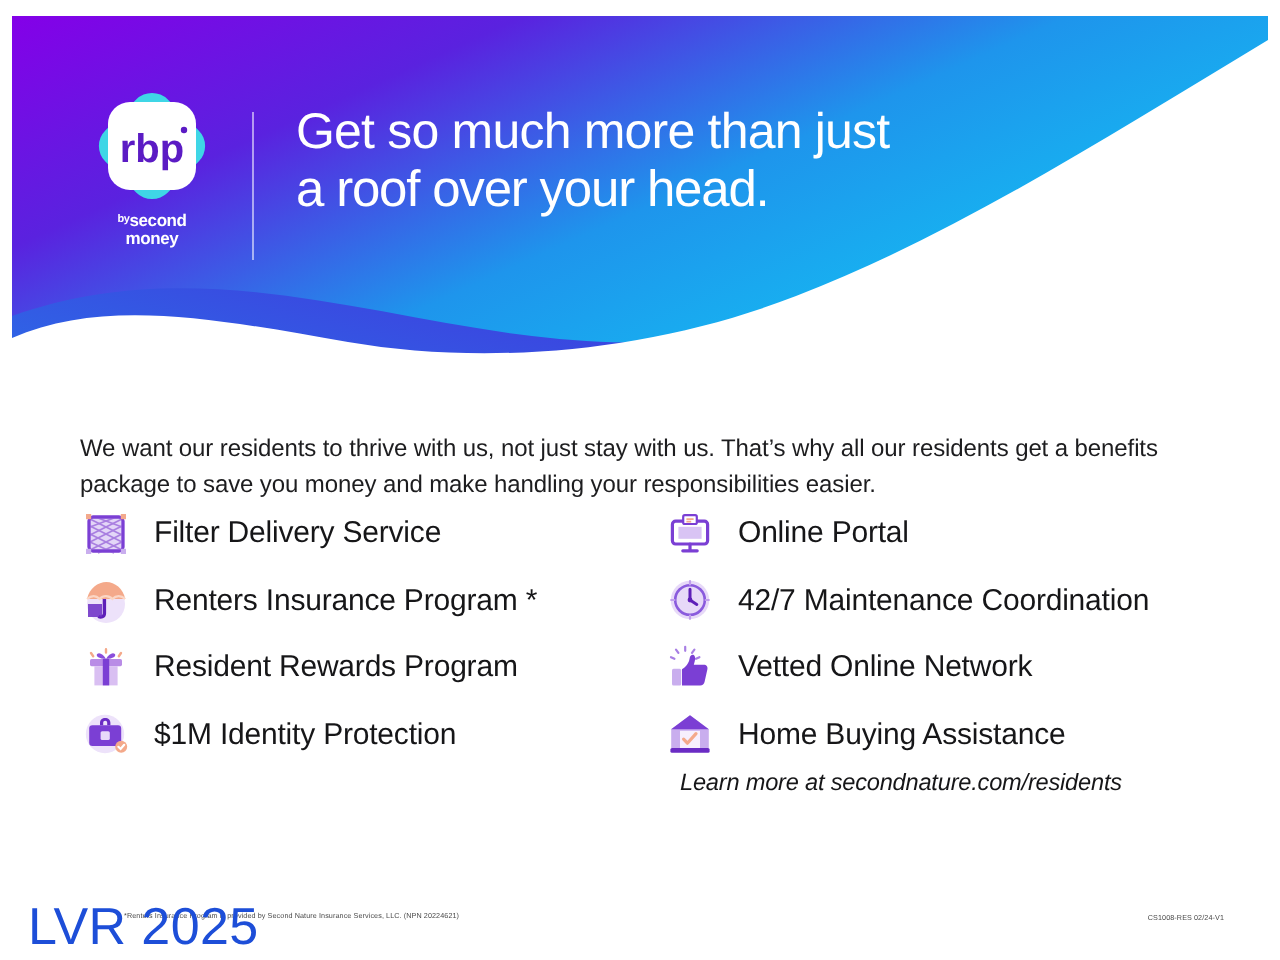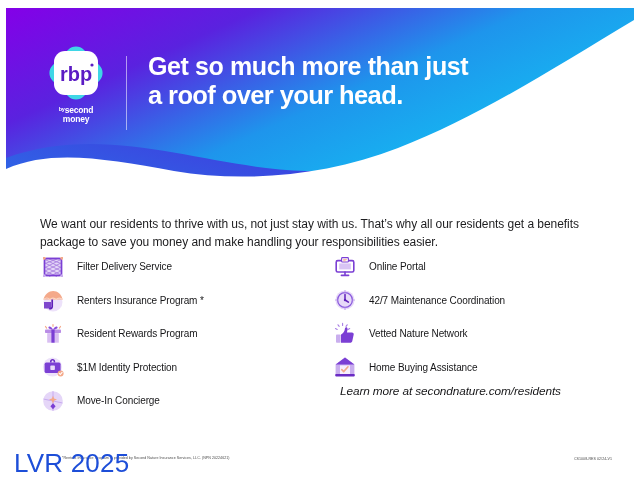--- a/index.html
+++ b/index.html
@@ -65,22 +65,22 @@
 
   
   #headline {
     position: absolute;
     left: 142px; top: 44px;
     width: 430px;
     color: #ffffff;
     line-height: 1.14;
     letter-spacing: -0.4px;
   }
-  #headline .l1 { font-size: 25px; font-weight: 700; display:block; }
-  #headline .l2 { font-size: 25.5px; font-weight: 700; display:block; letter-spacing:-0.6px;}
+  #headline .l1 { font-size: 25px; font-weight: 400; display:block; }
+  #headline .l2 { font-size: 25.5px; font-weight: 400; display:block; letter-spacing:-0.6px;}
 
   
   #intro {
     position: absolute;
     left: 40px; top: 204px;
     width: 552px;
     font-size: 12px;
     line-height: 1.48;
     color: #1d1d1f;
     letter-spacing: -0.05px;
@@ -99,21 +99,21 @@
   .benefit .ico {
     width: 26px; height: 26px;
     flex: 0 0 26px;
     margin-right: 11px;
     display: flex;
     align-items: center;
     justify-content: center;
   }
   .benefit .ico svg { display: block; }
   .benefit .txt {
-    font-size: 10px;
+    font-size: 15px;
     color: #161618;
     letter-spacing: -0.1px;
     white-space: nowrap;
   }
 
   #learn-more {
     margin-left: 8px;
     font-size: 11.8px;
     font-style: italic;
     color: #161618;
@@ -268,31 +268,20 @@
           <path d="M9 6.4 C9 4.9 10.1 4 11.6 4 C13.1 4 14.2 4.9 14.2 6.4 L14.2 7.6 L12.6 7.6 L12.6 6.5 C12.6 5.8 12.2 5.4 11.6 5.4 C11 5.4 10.6 5.8 10.6 6.5 L10.6 7.6 L9 7.6 Z" fill="#6A2BC4"></path>
           <rect x="3.6" y="7.6" width="16" height="10.4" rx="1.6" fill="#7B3FD4"></rect>
           <rect x="9.3" y="10.6" width="4.6" height="4.4" rx="0.8" fill="#E8DAFA"></rect>
           <circle cx="19.6" cy="18.4" r="3" fill="#F4A98A"></circle>
           <path d="M18.2 18.4 L19.3 19.5 L21.1 17.4" stroke="#ffffff" stroke-width="1.1" fill="none" stroke-linecap="round"></path>
         </svg>
       </span>
       <span class="txt">$1M Identity Protection</span>
     </div>
 
-    <div class="benefit">
-      <span class="ico">
-        <svg width="24" height="24" viewBox="0 0 24 24">
-          <circle cx="12" cy="12" r="9.8" fill="#E5D6F8"></circle>
-          <path d="M12 2.2 L12 21.8 M2.4 10 L21.6 14" stroke="#C4A6EE" stroke-width="0.9"></path>
-          <path d="M12 6.8 L13.1 9.6 L16 10.6 L13.1 11.7 L12 14.6 L10.9 11.7 L8 10.6 L10.9 9.6 Z" fill="#F4A98A"></path>
-          <path d="M12 14.2 L14.6 17.2 L12 20.2 L9.4 17.2 Z" fill="#7B3FD4"></path>
-        </svg>
-      </span>
-      <span class="txt">Move-In Concierge</span>
-    </div>
   </div>
 
   <div class="col" id="col-right">
 
     <div class="benefit">
       <span class="ico">
         <svg width="24" height="24" viewBox="0 0 24 24">
           <rect x="3.2" y="5.6" width="17.6" height="11.4" rx="1.6" fill="none" stroke="#7B3FD4" stroke-width="1.6"></rect>
           <rect x="6.2" y="8.4" width="11.6" height="6" fill="#D9C4F4"></rect>
           <rect x="8.6" y="2.6" width="6.8" height="4.4" rx="0.8" fill="#ffffff" stroke="#7B3FD4" stroke-width="1.1"></rect>
@@ -317,21 +306,21 @@
     </div>
 
     <div class="benefit">
       <span class="ico">
         <svg width="24" height="24" viewBox="0 0 24 24">
           <path d="M9.6 3.4 L9.6 1.4 M6.2 4.4 L5 2.8 M13 4.4 L14.2 2.8 M4.2 7.4 L2.5 6.6 M15 7.4 L16.7 6.6" stroke="#A87FE4" stroke-width="1.1" stroke-linecap="round"></path>
           <rect x="3" y="12.4" width="4.6" height="8.4" rx="0.8" fill="#C9AEEE"></rect>
           <path d="M8 12.6 C8 12.6 11.4 10.6 11.8 7.2 C12 5.6 13.2 5 14 5.6 C14.9 6.3 14.6 8.4 13.9 10.4 L18.9 10.4 C20.2 10.4 21 11.4 20.7 12.6 L19.3 18.9 C19.1 20 18.2 20.8 17.1 20.8 L8 20.8 Z" fill="#7B3FD4"></path>
         </svg>
       </span>
-      <span class="txt">Vetted Nature Network</span>
+      <span class="txt">Vetted Online Network</span>
     </div>
 
     <div class="benefit">
       <span class="ico">
         <svg width="24" height="24" viewBox="0 0 24 24">
           <path d="M12 2.6 L21.4 9.6 L21.4 19 L2.6 19 L2.6 9.6 Z" fill="#C9AEEE"></path>
           <path d="M12 2.6 L21.4 9.6 L2.6 9.6 Z" fill="#7B3FD4"></path>
           <rect x="7" y="10.4" width="10" height="8.6" fill="#F7EFFD"></rect>
           <path d="M8.8 14.6 L10.7 16.6 L15 11.8" stroke="#F4A98A" stroke-width="1.6" fill="none" stroke-linecap="round" stroke-linejoin="round"></path>
           <rect x="2.2" y="19" width="19.6" height="2.4" rx="0.8" fill="#6A2BC4"></rect>

